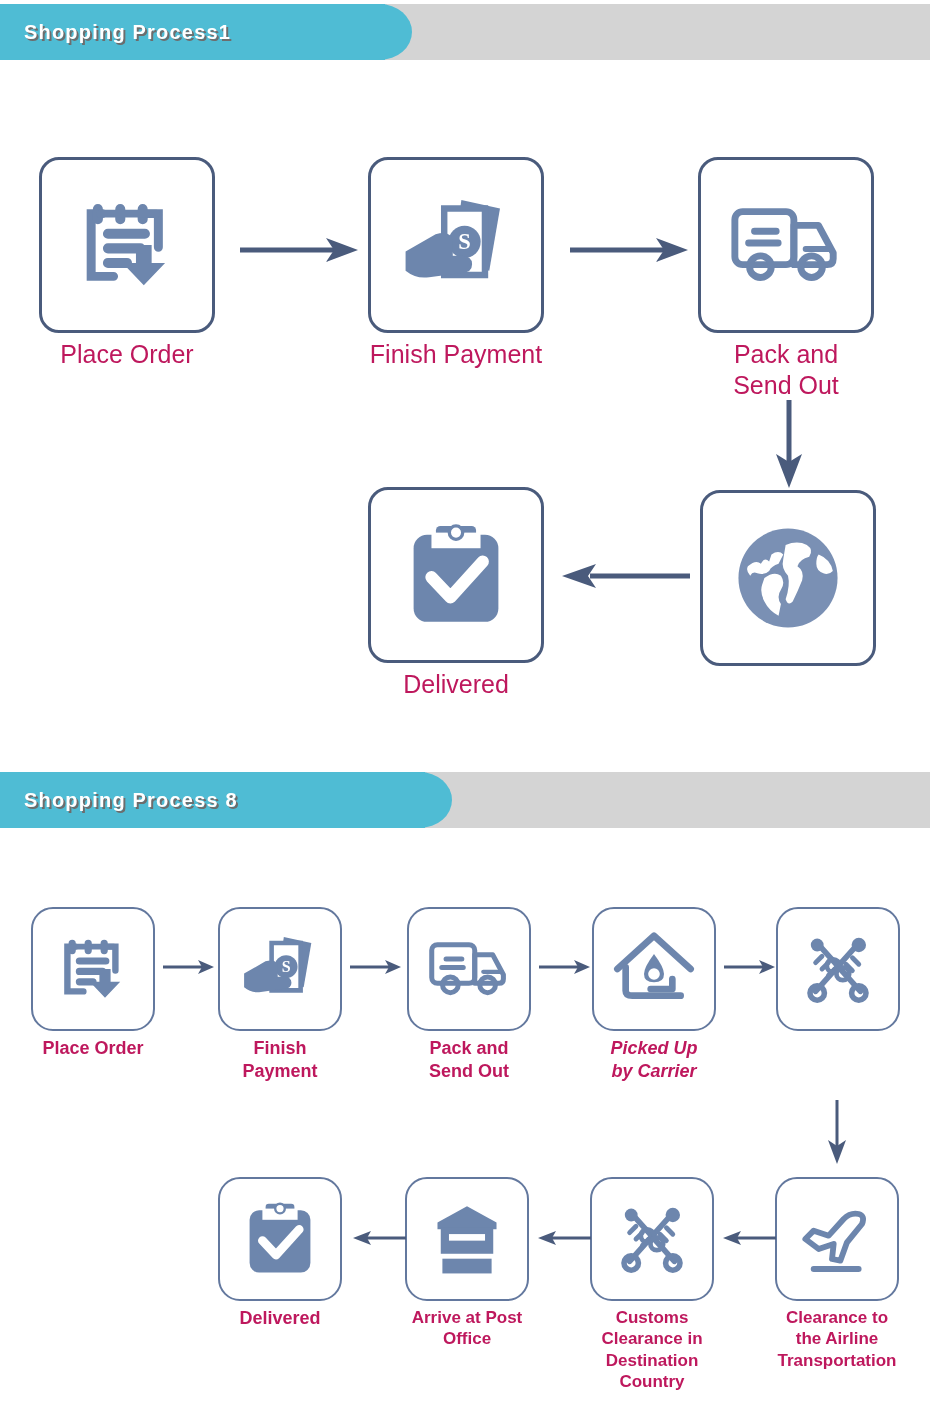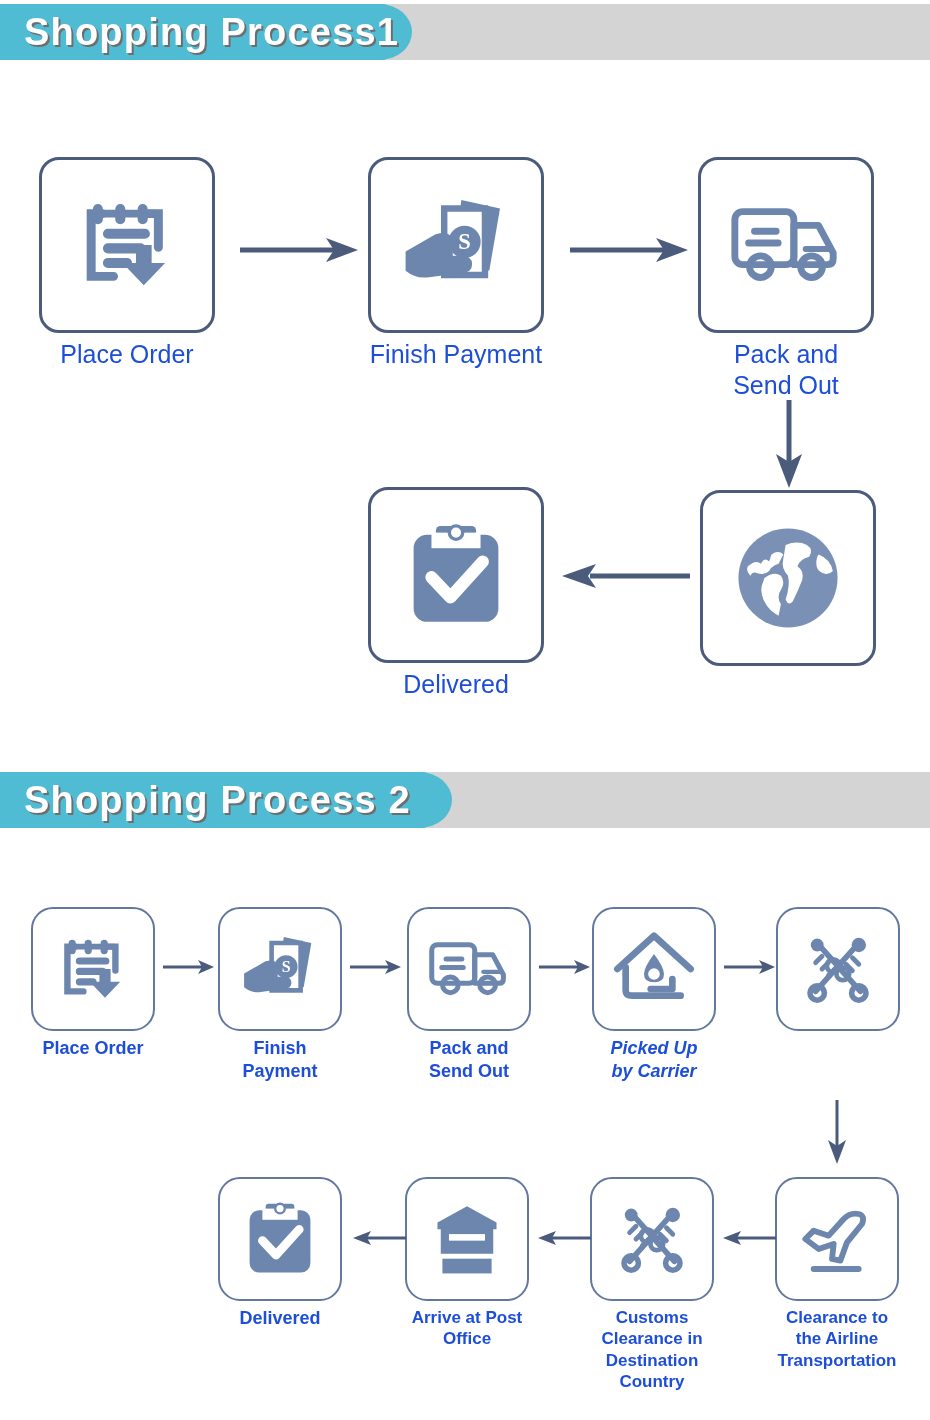--- a/index.html
+++ b/index.html
@@ -39,21 +39,21 @@
     width: 54px;
     height: 56px;
     background: #4fbcd4;
     border-radius: 0 60% 60% 0 / 0 50% 50% 0;
   }
   .banner .btitle {
     position: absolute;
     top: 50%;
     transform: translateY(-50%);
     left: 24px;
-    font-size: 38px;
+    font-size: 20px;
     font-weight: bold;
     letter-spacing: 1.2px;
     color: #ffffff;
     text-shadow: 2px 2px 0 #6d6d6d;
     white-space: nowrap;
     z-index: 2;
   }
   #banner1 { top: 4px; }
   #banner1 .arrow { width: 385px; }
   #banner2 { top: 772px; }
@@ -79,21 +79,21 @@
     width: 124px;
     height: 124px;
     border-width: 2.5px;
     border-color: #63789e;
     border-radius: 22px;
   }
   .caption {
     margin-top: 6px;
     line-height: 1.25;
     white-space: pre-line;
-    color: #1d4ed8;
+    color: #be185d;
   }
   .node.big .caption { font-size: 25px; }
   .node.small .caption { font-size: 18px; font-weight: bold; }
   .node.small.thin .caption { font-size: 17px; font-weight: bold; }
 
   
   .conn { position: absolute; }
   .conn svg { display: block; }
 </style>
 </head>
@@ -199,21 +199,21 @@
       <circle cx="50" cy="14" r="6" fill="#ffffff"></circle>
       <circle cx="50" cy="14" r="6" fill="none" stroke="#6d86ad" stroke-width="3"></circle>
       <path d="M28 54 L45 72 L74 40" fill="none" stroke="#ffffff" stroke-width="11" stroke-linecap="round" stroke-linejoin="round"></path>
     </svg>
   </div>
   <div class="caption">Delivered</div>
 </div>
 
 <div class="banner" id="banner2">
   <div class="arrow"></div>
-  <div class="btitle">Shopping Process 2</div>
+  <div class="btitle">Shopping Process 8</div>
 </div>
 
 <div class="node small" style="left:31px; top:907px; width:124px;">
   <div class="box">
     <svg width="80" height="80" viewBox="0 0 100 100">
       <g fill="none" stroke="#6d86ad" stroke-width="8" stroke-linecap="round">
         <path d="M28 22 L18 22 L18 78 L38 78"></path>
         <path d="M62 22 L78 22 L78 52"></path>
         <path d="M24 18 L24 27 M44 18 L44 27 M64 18 L64 27" stroke-width="9"></path>
         <path d="M26 22 L76 22" stroke-width="7"></path>

